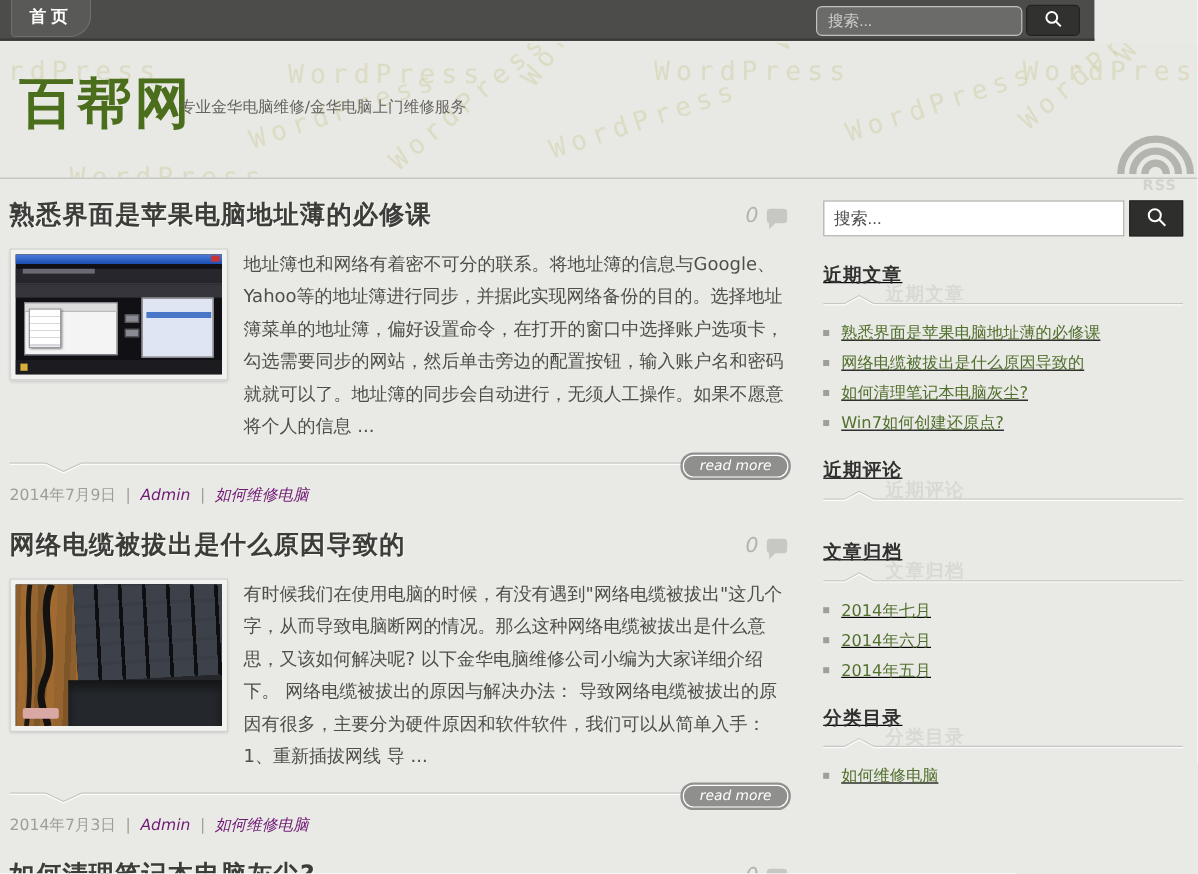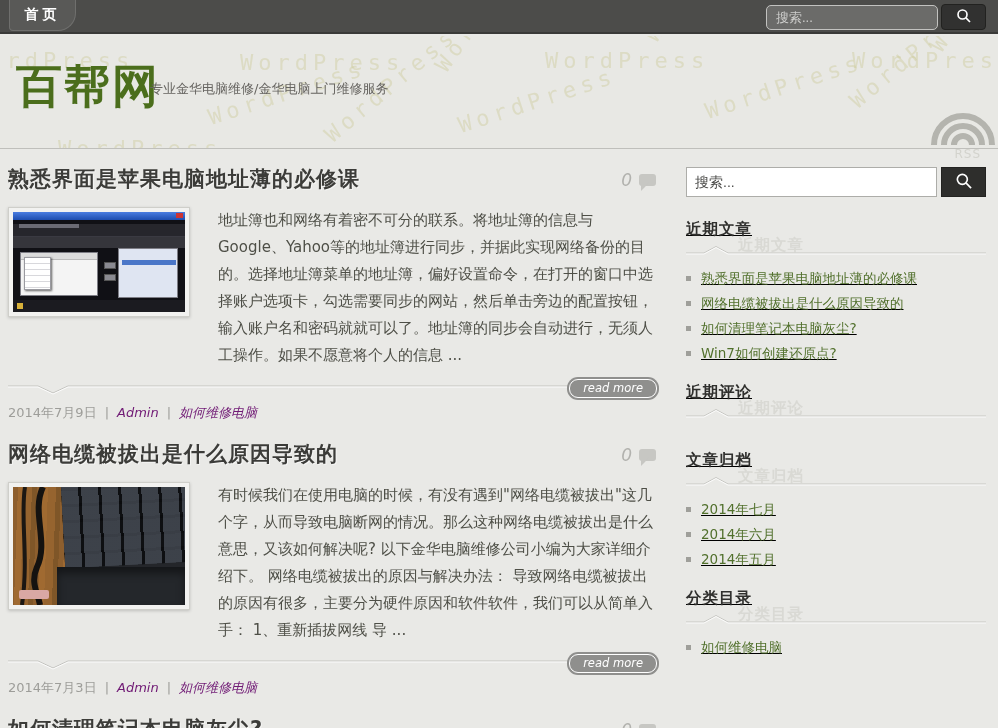--- a/index.html
+++ b/index.html
@@ -4,21 +4,21 @@
 <style>
   * { box-sizing: border-box; }
   html,body { margin:0; padding:0; background:#fff; }
   .page {
     position:relative; width:998px; height:728px; overflow:hidden;
     font-family:"DejaVu Sans","Liberation Sans",sans-serif;
     background:#e9e9e6;
   }
 
   
-  .topbar { position:absolute; left:0; top:0; width:998px; height:34px;
+  .topbar { position:absolute; left:0; top:0; width:912px; height:34px;
     background:#4c4c4a; border-bottom:2px solid #3a3a38; z-index:6; }
   .home-tab { position:absolute; left:9px; top:0; width:67px; height:31px;
     background:#595957; border:1px solid #6f6f6d; border-top:none;
     border-radius:0 0 18px 4px; color:#fff; font-size:14px; font-weight:bold;
     letter-spacing:4px; text-align:center; line-height:29px; cursor:pointer; }
   .topbar-search { position:absolute; right:12px; top:4px; display:flex; align-items:center; }
   .topbar-search input { width:172px; height:25px; background:#6b6b69;
     border:1px solid #c2c2c0; border-radius:5px; padding:0 9px; color:#eceae8; font-size:13px; }
   .topbar-search input::placeholder { color:#cfcfcd; }
   .tb-btn { width:45px; height:26px; margin-left:3px; background:#313130;
@@ -31,21 +31,21 @@
   .wm { position:absolute; color:rgba(203,200,148,0.40);
     font-family:"DejaVu Sans Mono",monospace; font-size:22px; letter-spacing:5px;
     white-space:nowrap; user-select:none; transform-origin:left top; }
   .wm.r55 { transform:rotate(-55deg); }
   .wm.r18 { transform:rotate(-18deg); }
   .wm.r40 { transform:rotate(-40deg); }
   .site-title { position:absolute; left:16px; top:20px; font-size:46px; font-weight:800;
     color:#4b6e1c; letter-spacing:2px; cursor:pointer; }
   .tagline { position:absolute; left:150px; top:44px; font-size:13px; color:#666460; }
   .rss-icon { position:absolute; right:2px; bottom:-1px; }
-  .rss-label { position:absolute; right:17px; top:147px; font-size:12px; font-weight:normal;
+  .rss-label { position:absolute; right:17px; top:147px; font-size:12px; font-weight:bold;
     color:#d3d3cd; letter-spacing:1px; z-index:7; }
 
   
   .content { position:absolute; left:0; top:150px; width:998px; height:676px;
     background:linear-gradient(115deg,#f3f3f1 0%,#ebebе8 25%,#e6e6e3 60%,#e4e4e1 100%);
     display:flex; padding:17px 0 0 8px; }
   .main { width:652px; }
   .sidebar { width:300px; margin-left:26px; }
 
   
@@ -55,21 +55,21 @@
     padding-right:60px; cursor:pointer; }
   .comments { position:absolute; right:4px; top:3px; display:flex; align-items:center; gap:7px; cursor:pointer; }
   .comments .count { font-style:italic; font-size:17px; color:#b2b2ae; }
   .bubble { width:17px; height:12px; background:#c7c7c3; border-radius:3px; position:relative; }
   .bubble:after { content:""; position:absolute; left:2px; bottom:-5px; width:0; height:0;
     border:4px solid transparent; border-top:5px solid #c7c7c3; border-left:4px solid #c7c7c3; }
 
   .post-body { display:flex; align-items:flex-start; }
   .thumb-frame { flex:0 0 auto; background:#f2f2f0; border:1px solid #cfcfca; padding:4px;
     box-shadow:0 1px 3px rgba(0,0,0,0.18); cursor:pointer; }
-  .excerpt { margin-left:28px; font-size:15px; line-height:27px; color:#4e4f47; }
+  .excerpt { margin-left:13px; font-size:15px; line-height:27px; color:#4e4f47; }
 
   .post-foot { position:relative; margin-top:10px; height:18px; }
   .divider-svg { position:absolute; left:0; top:5px; }
   .readmore { position:absolute; right:3px; top:0; background:#8f8f8d; color:#fff;
     font-size:11.5px; font-style:italic; font-family:"DejaVu Sans","Liberation Sans",sans-serif;
     padding:1px 13px 2px; border:1px solid #fff; border-radius:9px;
     box-shadow:0 0 0 2px #8f8f8d; cursor:pointer; white-space:nowrap; }
   .post-meta { margin-top:7px; font-size:13px; color:#9d9d99; }
   .post-meta .link { color:#701a75; cursor:pointer;font-style:italic; }
   .post-meta .sep { margin:0 8px; }

